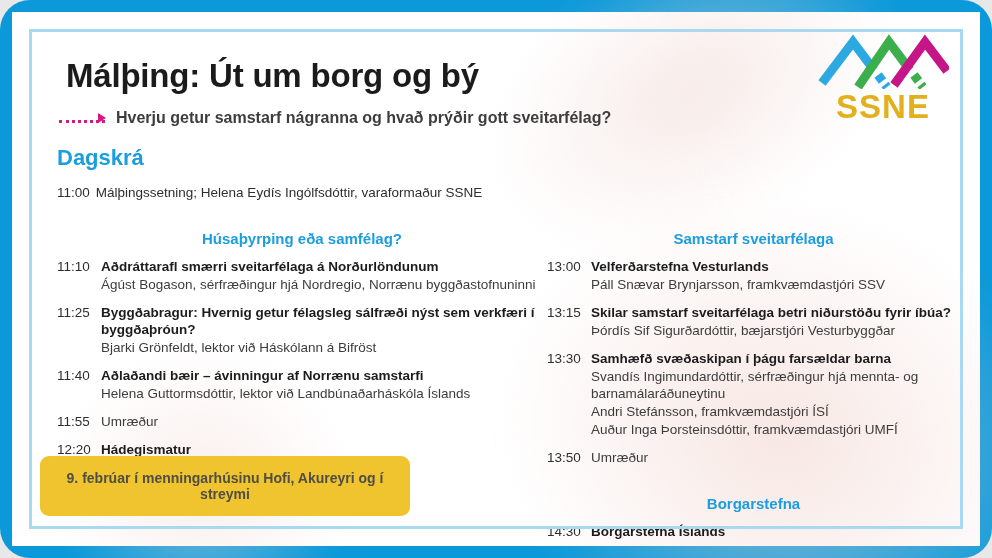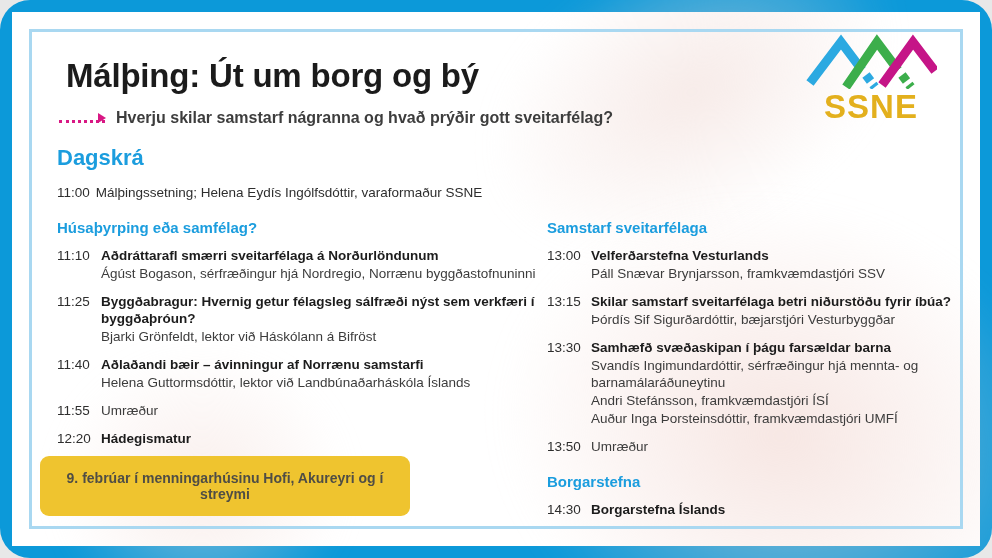--- a/index.html
+++ b/index.html
@@ -45,59 +45,60 @@
   }
   .opening{margin:13px 0 0 25px;font-size:13.5px;color:#2e2e2e;line-height:17px;}
   .opening .time{margin-right:6px;}
 
   .columns{display:flex;margin:0 0 0 25px;}
   .col-left{width:490px;flex:none;}
   .col-right{flex:1;min-width:0;}
 
   .section-heading{
     font-size:15px;font-weight:bold;color:var(--heading-blue,#1B9DDE);
-    margin:18px 0 2px 0;
+    margin:29px 0 2px 0;
+    text-align:center;
   }
   .item{display:flex;margin-top:11px;font-size:13.5px;line-height:17px;}
   .item .time{width:44px;flex:none;color:#2e2e2e;}
   .item .body{flex:1;min-width:0;}
   .item-title{color:#3c3c3c;}
   .item-title.bold{font-weight:bold;color:#1c1c1c;}
   .speaker{color:#3c3c3c;margin-top:1px;}
   .speaker.spacer{height:13px;}
 
   .banner{
     position:absolute;left:40px;top:456px;width:370px;height:60px;z-index:4;
     background:var(--banner-yellow,#EFC42F);border-radius:9px;
     display:flex;align-items:center;justify-content:center;text-align:center;
     font-size:14px;font-weight:bold;color:#4f4d45;padding:0 12px;box-sizing:border-box;
   }
 
-  .logo{position:absolute;top:20px;right:42px;width:134px;text-align:center;z-index:4;}
+  .logo{position:absolute;top:20px;right:30px;width:134px;text-align:center;z-index:4;}
   .logo svg{display:block;margin:0 auto;}
   .logo-text{
     font-size:33px;font-weight:bold;color:var(--logo-gold,#E3B01D);
     letter-spacing:1px;line-height:34px;margin-top:1px;
   }
 </style>
 </head>
 <body>
 
 <div class="page">
   <div class="sheet">
     <div class="wm wm1"></div>
     <div class="wm wm2"></div>
     <div class="wm wm3"></div>
 
     <div class="content">
       <h1 class="title">Málþing: Út um borg og bý</h1>
 
       <div class="subtitle-row">
         <span><span class="dotline"></span><span class="arrowhead"></span></span>
-        <span>Hverju skilar samstarf nágranna og hvað prýðir gott sveitarfélag?</span>
+        <span>Hverju getur samstarf nágranna og hvað prýðir gott sveitarfélag?</span>
       </div>
 
       <h2 class="agenda-heading">Dagskrá</h2>
 
       <div class="opening">
         <span class="time">11:00</span><span>Málþingssetning; Helena Eydís Ingólfsdóttir, varaformaður SSNE</span>
       </div>
 
       <div class="columns">
         <div class="col-left" id="col-left">

